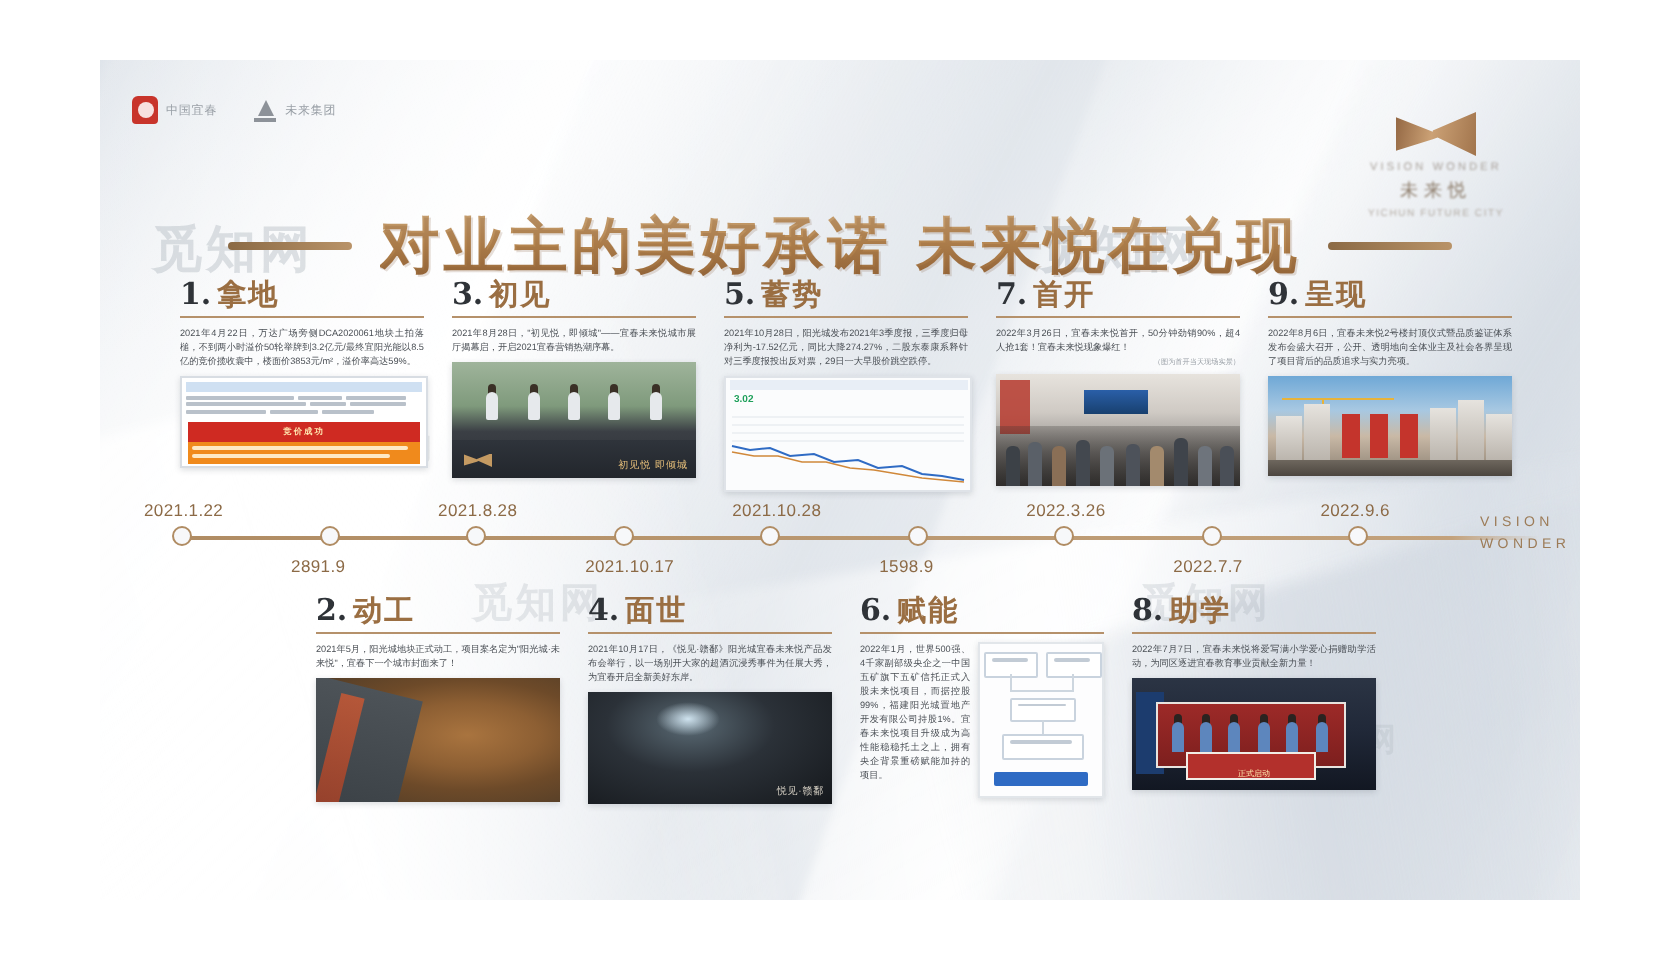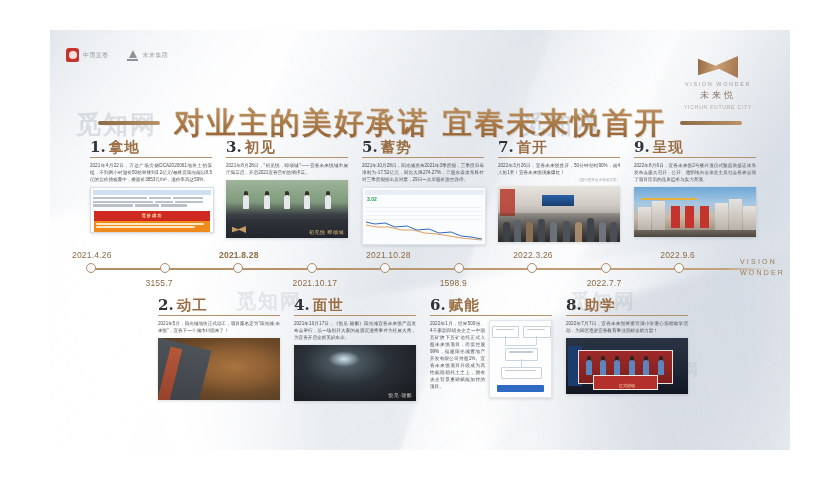--- a/index.html
+++ b/index.html
@@ -230,40 +230,40 @@
 
     <div class="brand-tr">
       <div class="bowtie"></div>
       <div class="brand-en">VISION WONDER</div>
       <div class="brand-cn">未来悦</div>
       <div class="brand-sub">YICHUN FUTURE CITY</div>
     </div>
 
     <div class="headline-row">
       <span class="hl-rule"></span>
-      <span class="headline">对业主的美好承诺  宜春未来悦首开</span>
+      <span class="headline">对业主的美好承诺  未来悦在兑现</span>
       <span class="hl-rule"></span>
     </div>
 
     <div class="wm wm1">觅知网</div>
     <div class="wm wm2">觅知网</div>
     <div class="wm wm3">觅知网</div>
     <div class="wm wm4">觅知网</div>
     <div class="wm wm5">觅知网</div>
     <div class="wm wm6">觅知网</div>
 
     <div class="axis"></div>
     <div class="axis-tail"></div>
     <div id="nodes">
         <div class="node" style="left: 36px;"></div>
-        <div class="dlabel up" style="left: 22px;">2021.4.26</div>
+        <div class="dlabel up" style="left: 22px;">2021.1.22</div>
         <div class="node" style="left: 109.526px;"></div>
-        <div class="dlabel dn" style="left: 95.526px;">3155.7</div>
+        <div class="dlabel dn" style="left: 95.526px;">2891.9</div>
         <div class="node" style="left: 183.052px;"></div>
-        <div class="dlabel up" style="left: 169.052px; font-weight: bold;">2021.8.28</div>
+        <div class="dlabel up" style="left: 169.052px;">2021.8.28</div>
         <div class="node" style="left: 256.578px;"></div>
         <div class="dlabel dn" style="left: 242.578px;">2021.10.17</div>
         <div class="node" style="left: 330.104px;"></div>
         <div class="dlabel up" style="left: 316.104px;">2021.10.28</div>
         <div class="node" style="left: 403.63px;"></div>
         <div class="dlabel dn" style="left: 389.63px;">1598.9</div>
         <div class="node" style="left: 477.156px;"></div>
         <div class="dlabel up" style="left: 463.156px;">2022.3.26</div>
         <div class="node" style="left: 550.682px;"></div>
         <div class="dlabel dn" style="left: 536.682px;">2022.7.7</div>

